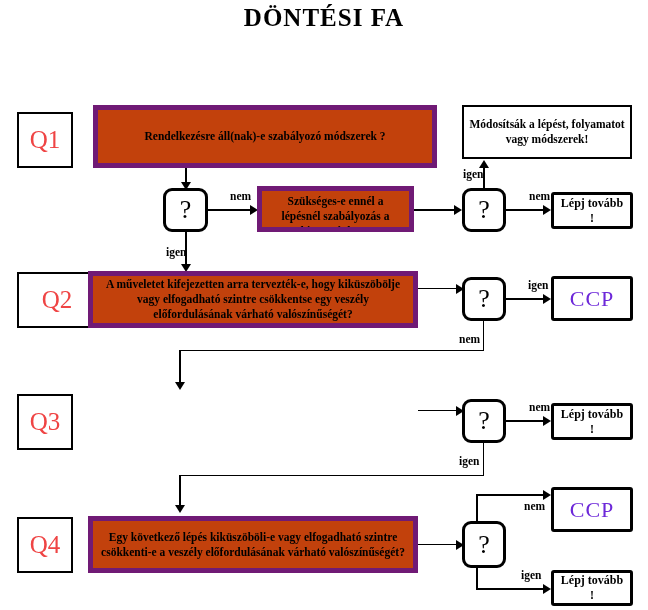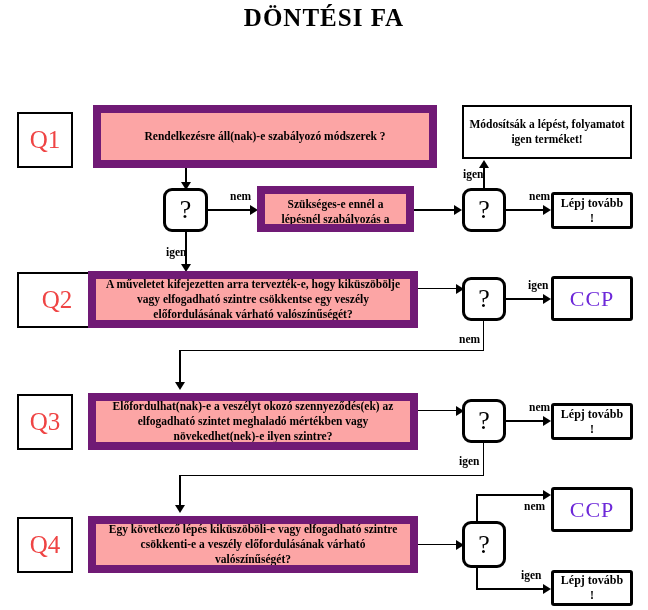--- a/index.html
+++ b/index.html
@@ -24,22 +24,22 @@
     position:absolute;
     border:2px solid #000;
     background:#fff;
     display:flex;align-items:center;justify-content:center;
     font-family:"Liberation Serif", serif;
     font-size:25px;color:#ef4444;
     box-sizing:border-box;
   }
   .qtext{           
     position:absolute;
-    border:8px solid #701a75;
-    background:#fca5a5;
+    border:5px solid #701a75;
+    background:#c2410c;
     box-sizing:border-box;
     display:flex;align-items:center;justify-content:center;
     text-align:center;
     font-family:"Liberation Serif", serif;
     font-weight:700;
     font-size:11.5px;
     line-height:15px;
     color:#000;
     padding:0 6px;
     overflow:hidden;
@@ -107,21 +107,21 @@
 <body>
 
 <div id="stage">
 
   <div class="title">DÖNTÉSI  FA</div>
 
   <div class="qbox" style="left:17px;top:112px;width:56px;height:56px;">Q1</div>
 
   <div class="qtext" style="left:93px;top:105px;width:344px;height:63px;">Rendelkezésre áll(nak)-e szabályozó módszerek ?</div>
 
-  <div class="rbox notice" style="left:462px;top:105px;width:170px;height:54px;">Módosítsák a lépést, folyamatot igen terméket!</div>
+  <div class="rbox notice" style="left:462px;top:105px;width:170px;height:54px;">Módosítsák a lépést, folyamatot vagy módszerek!</div>
 
   <div class="vline" style="left:185px;top:168px;height:18px;"></div>
   <div class="arrow down" style="left:181px;top:182px;"></div>
 
   <div class="qmark" style="left:163px;top:188px;width:45px;height:44px;">?</div>
 
   <div class="hline" style="left:208px;top:209px;width:48px;"></div>
   <div class="arrow right" style="left:250px;top:205px;"></div>
   <div class="elabel" style="left:214px;top:190px;">nem</div>
 
@@ -162,21 +162,20 @@
   <div class="rbox ccp" style="left:551px;top:276px;width:82px;height:45px;">CCP</div>
 
   <div class="vline thin" style="left:483px;top:321px;height:29px;"></div>
   <div class="hline thin" style="left:179px;top:350px;width:305px;"></div>
   <div class="vline" style="left:179px;top:350px;height:36px;"></div>
   <div class="arrow down" style="left:175px;top:382px;"></div>
   <div class="elabel" style="left:443px;top:333px;">nem</div>
 
   <div class="qbox" style="left:17px;top:394px;width:56px;height:56px;">Q3</div>
 
-  <div class="qtext" style="left:88px;top:393px;width:330px;height:57px;">Előfordulhat(nak)-e a veszélyt okozó szennyeződés(ek) az elfogadható szintet meghaladó mértékben vagy növekedhet(nek)-e ilyen szintre?</div>
 
   <div class="hline thin" style="left:418px;top:410px;width:44px;"></div>
   <div class="arrow right" style="left:456px;top:406px;"></div>
 
   <div class="qmark" style="left:462px;top:399px;width:44px;height:44px;">?</div>
 
   <div class="hline" style="left:506px;top:420px;width:43px;"></div>
   <div class="arrow right" style="left:543px;top:416px;"></div>
   <div class="elabel" style="left:513px;top:401px;">nem</div>
 

